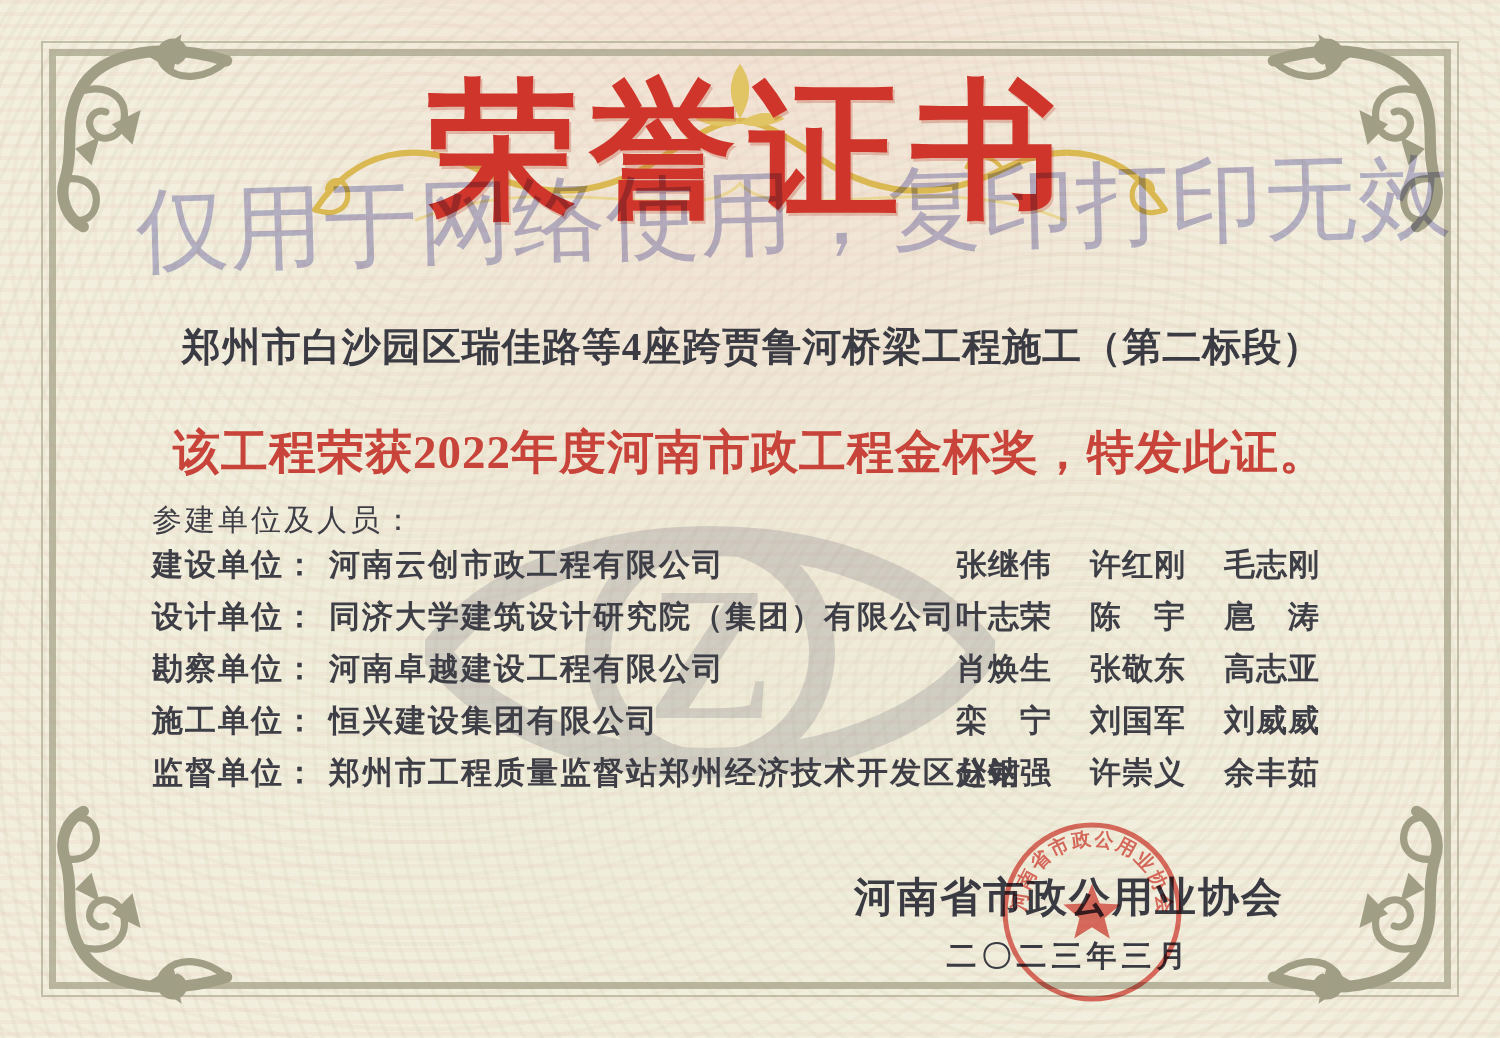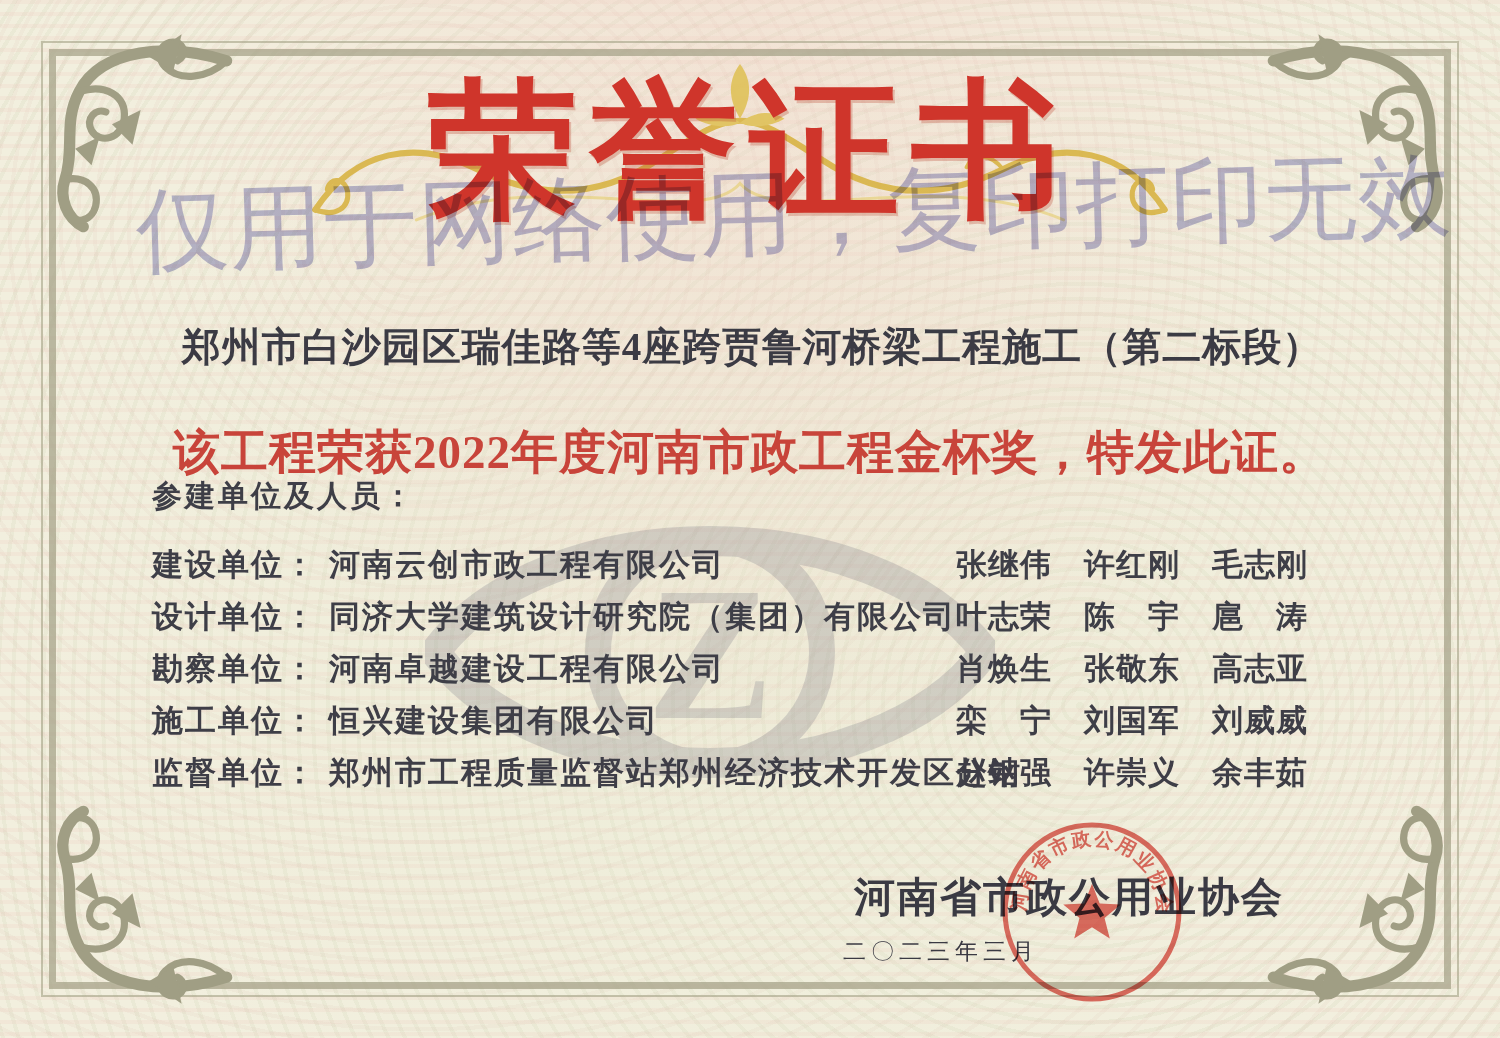--- a/index.html
+++ b/index.html
@@ -49,37 +49,37 @@
   .project{
     position:absolute;left:2px;top:320px;width:100%;text-align:center;z-index:3;
     font-size:39px;font-weight:bold;letter-spacing:1px;color:#3b3b44;
   }
   .award{
     position:absolute;left:0;top:400px;width:100%;text-align:center;z-index:3;
     font-size:47px;font-weight:bold;letter-spacing:1px;color:#c8443a;margin-top:21px;
   }
   
   .participants{
-    position:absolute;left:152px;top:476px;z-index:3;
-    font-size:30px;font-weight:bold;letter-spacing:3px;color:#3e3e47;
+    position:absolute;left:152px;top:500px;z-index:3;
+    font-size:30px;font-weight:normal;letter-spacing:3px;color:#3e3e47;
   }
   .units{position:absolute;left:152px;top:547px;width:1200px;z-index:3;display:flex;flex-direction:column;gap:17px;}
   .unit-row{position:relative;height:35px;font-size:31px;font-weight:bold;color:#3e3e47;line-height:35px;white-space:nowrap;}
   .unit-role{letter-spacing:2px;}
   .unit-company{margin-left:12px;letter-spacing:2px;}
-  .unit-names{position:absolute;left:790px;top:0;display:grid;grid-template-columns:124px 124px 124px;column-gap:4px;}
+  .unit-names{position:absolute;left:790px;top:0;display:grid;grid-template-columns:124px 124px 124px;column-gap:10px;}
   .person-name{text-align:center;letter-spacing:1px;}
   
   .issuer{
     position:absolute;left:843px;top:870px;width:452px;text-align:center;z-index:3;
     font-size:41px;font-weight:bold;letter-spacing:2px;color:#3a3a43;
   }
   .issue-date{
-    position:absolute;left:843px;top:936px;width:452px;z-index:3;
-    font-size:23px;font-weight:normal;letter-spacing:5px;color:#3a3a43;
+    position:absolute;left:843px;top:936px;width:452px;text-align:center;z-index:3;
+    font-size:30px;font-weight:bold;letter-spacing:5px;color:#3a3a43;
   }
   .seal{position:absolute;left:996px;top:816px;width:192px;height:192px;z-index:4;opacity:0.82;mix-blend-mode:multiply;pointer-events:none;}
 </style>
 </head>
 <body>
 
 <div class="certificate">
 
   <div class="logo-watermark">
     <svg viewBox="0 0 570 400">

